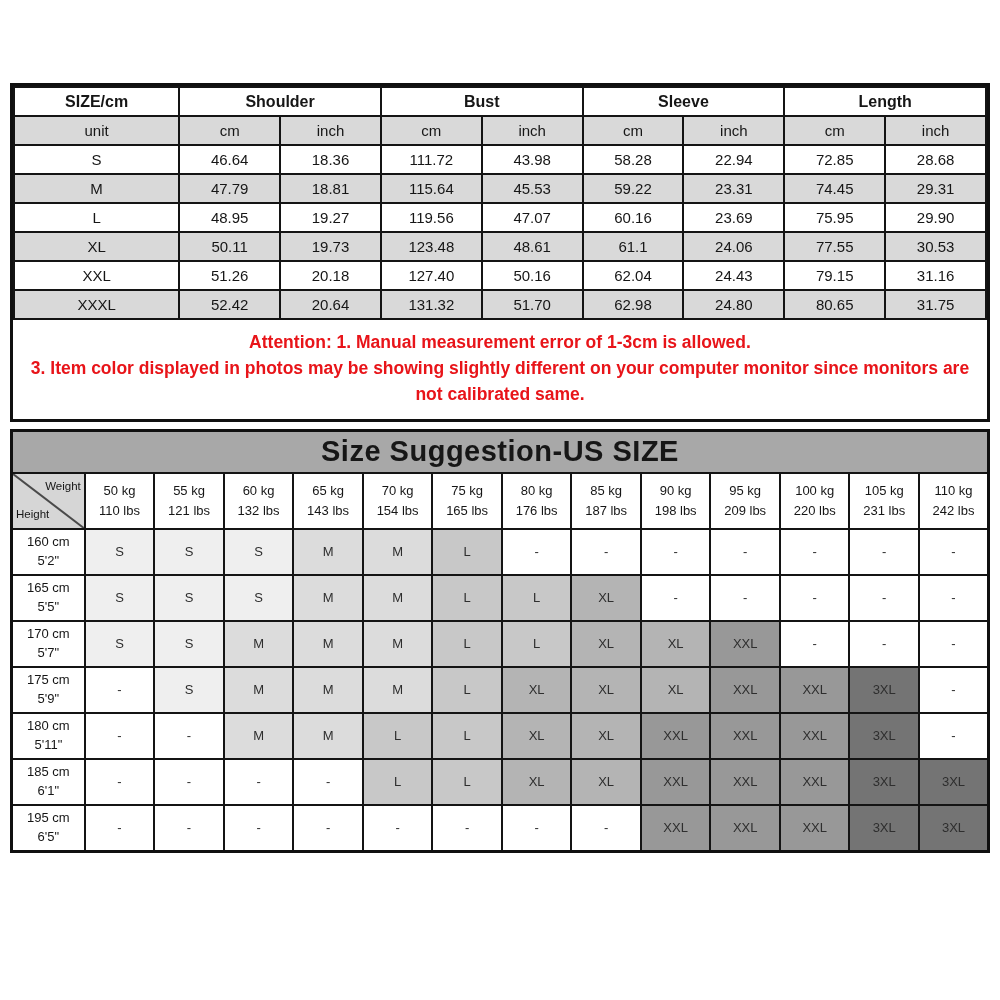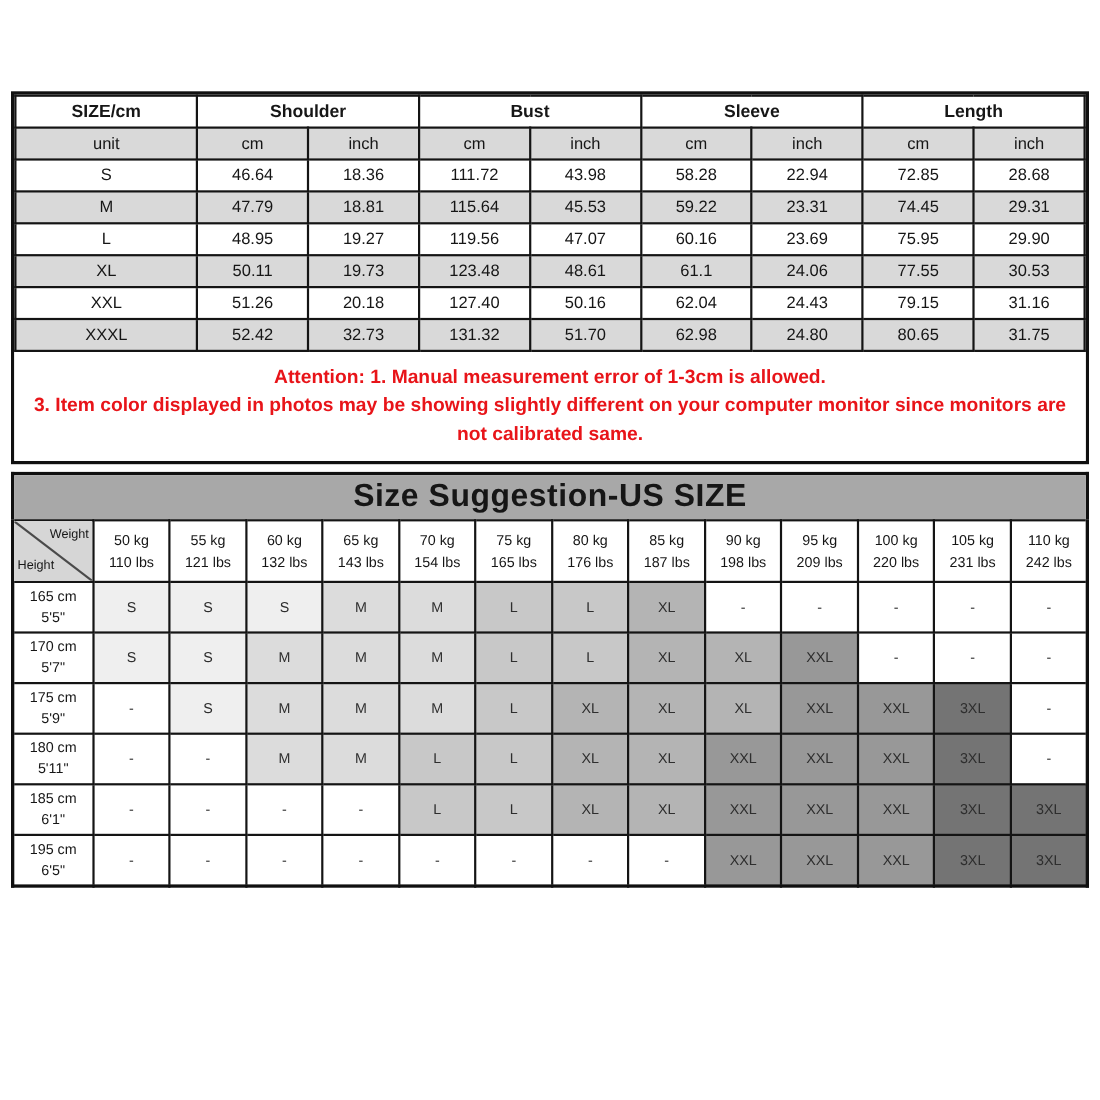--- a/index.html
+++ b/index.html
@@ -147,21 +147,21 @@
             <td>127.40</td>
             <td>50.16</td>
             <td>62.04</td>
             <td>24.43</td>
             <td>79.15</td>
             <td>31.16</td>
           </tr>
           <tr>
             <td>XXXL</td>
             <td>52.42</td>
-            <td>32.73</td>
+            <td>20.64</td>
             <td>131.32</td>
             <td>51.70</td>
             <td>62.98</td>
             <td>24.80</td>
             <td>80.65</td>
             <td>31.75</td>
           </tr>
         </tbody>
     </table>
 
@@ -252,20 +252,39 @@
             </td>
             <td>
               <div>110 kg</div>
               <div>242 lbs</div>
             </td>
           </tr>
       </tbody>
       <tbody>
           <tr class="hrow">
             <td>
+              <div>160 cm</div>
+              <div>5'2"</div>
+            </td>
+            <td class="szcell" style="background: rgb(239, 239, 239);">S</td>
+            <td class="szcell" style="background: rgb(239, 239, 239);">S</td>
+            <td class="szcell" style="background: rgb(239, 239, 239);">S</td>
+            <td class="szcell" style="background: rgb(220, 220, 220);">M</td>
+            <td class="szcell" style="background: rgb(220, 220, 220);">M</td>
+            <td class="szcell" style="background: rgb(200, 200, 200);">L</td>
+            <td class="szcell" style="background: rgb(255, 255, 255);">-</td>
+            <td class="szcell" style="background: rgb(255, 255, 255);">-</td>
+            <td class="szcell" style="background: rgb(255, 255, 255);">-</td>
+            <td class="szcell" style="background: rgb(255, 255, 255);">-</td>
+            <td class="szcell" style="background: rgb(255, 255, 255);">-</td>
+            <td class="szcell" style="background: rgb(255, 255, 255);">-</td>
+            <td class="szcell" style="background: rgb(255, 255, 255);">-</td>
+          </tr>
+          <tr class="hrow">
+            <td>
               <div>165 cm</div>
               <div>5'5"</div>
             </td>
             <td class="szcell" style="background: rgb(239, 239, 239);">S</td>
             <td class="szcell" style="background: rgb(239, 239, 239);">S</td>
             <td class="szcell" style="background: rgb(239, 239, 239);">S</td>
             <td class="szcell" style="background: rgb(220, 220, 220);">M</td>
             <td class="szcell" style="background: rgb(220, 220, 220);">M</td>
             <td class="szcell" style="background: rgb(200, 200, 200);">L</td>
             <td class="szcell" style="background: rgb(200, 200, 200);">L</td>

